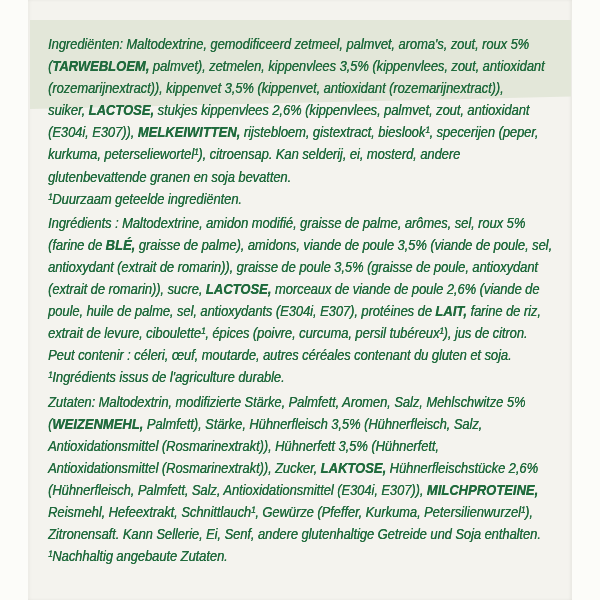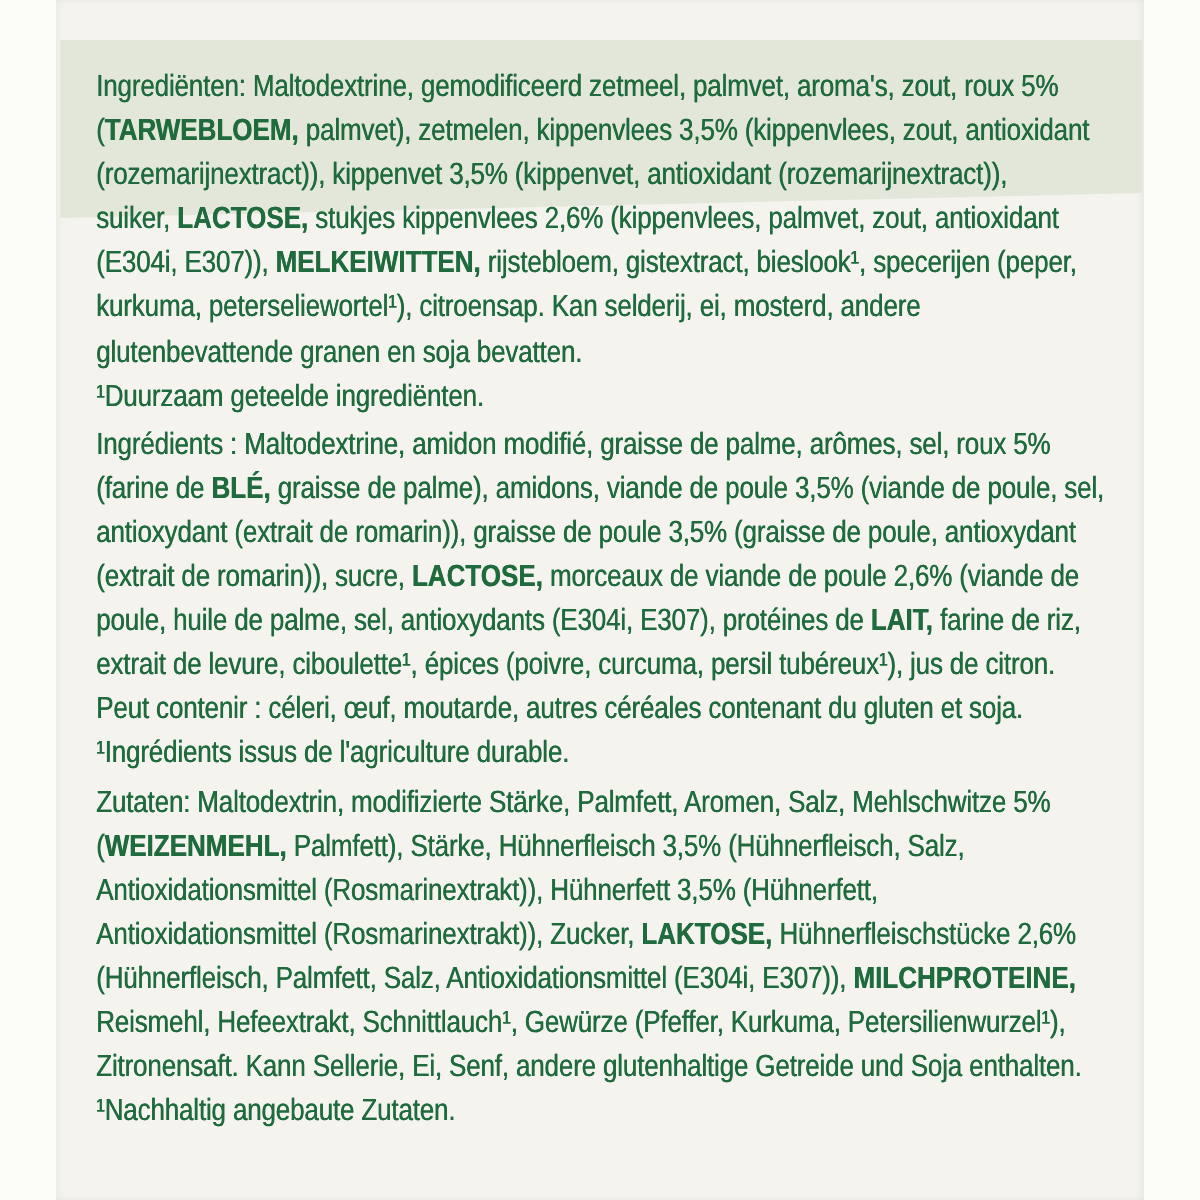--- a/index.html
+++ b/index.html
@@ -6,20 +6,21 @@
     --page-bg:#fcfcf9;
     --pkg-bg:#f4f3ee;
     --band-bg:#e3e7d9;
     --text-green:#206b3d;
   }
   html,body{margin:0;padding:0;}
   .stage{
     position:relative;width:600px;height:600px;overflow:hidden;
     background:var(--page-bg);
     font-family:"Liberation Sans", sans-serif;
+    font-style:italic;
   }
   .package{
     position:absolute;left:28px;top:0;width:544px;height:600px;
     background:var(--pkg-bg);
     box-shadow:inset -2px 0 3px rgba(0,0,0,0.045), inset 2px 0 3px rgba(0,0,0,0.03);
   }
   .band{
     position:absolute;left:2px;top:20px;width:541px;height:89px;
     background:var(--band-bg);
     clip-path:polygon(0 0, 100% 0, 100% 86%, 0 100%);

